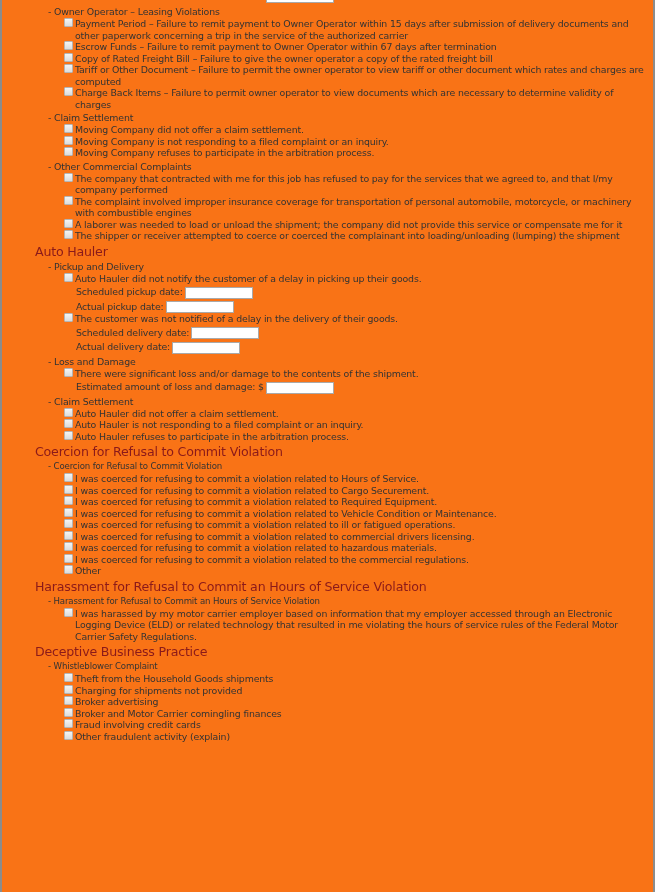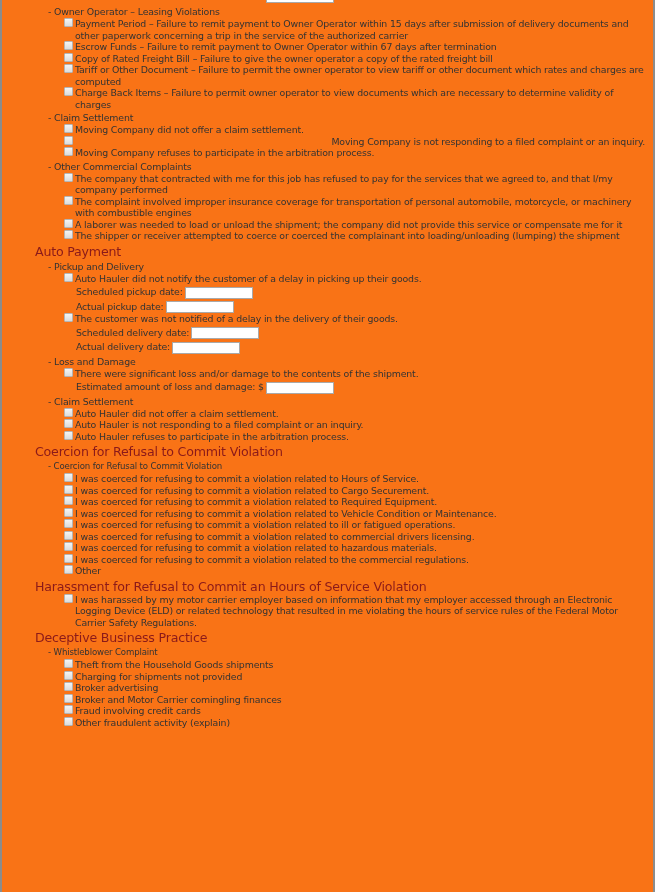--- a/index.html
+++ b/index.html
@@ -49,33 +49,33 @@
           <div class="subhead"><span>- </span><span>Owner Operator – Leasing Violations</span></div>
           <label class="item" style="display: block;"><span class="cb"></span><span>Payment Period – Failure to remit payment to Owner Operator within 15 days after submission of delivery documents and other paperwork concerning a trip in the service of the authorized carrier</span></label>
           <label class="item" style="display: block;"><span class="cb"></span><span>Escrow Funds – Failure to remit payment to Owner Operator within 67 days after termination</span></label>
           <label class="item" style="display: block;"><span class="cb"></span><span>Copy of Rated Freight Bill – Failure to give the owner operator a copy of the rated freight bill</span></label>
           <label class="item" style="display: block;"><span class="cb"></span><span>Tariff or Other Document – Failure to permit the owner operator to view tariff or other document which rates and charges are computed</span></label>
           <label class="item" style="display: block;"><span class="cb"></span><span>Charge Back Items – Failure to permit owner operator to view documents which are necessary to determine validity of charges</span></label>
         </div>
         <div class="group">
           <div class="subhead"><span>- </span><span>Claim Settlement</span></div>
           <label class="item" style="display: block;"><span class="cb"></span><span>Moving Company did not offer a claim settlement.</span></label>
-          <label class="item" style="display: block; text-align: right;"><span class="cb"></span><span>Moving Company is not responding to a filed complaint or an inquiry.</span></label>
+          <label class="item" style="display: block;"><span class="cb"></span><span>Moving Company is not responding to a filed complaint or an inquiry.</span></label>
           <label class="item" style="display: block;"><span class="cb"></span><span>Moving Company refuses to participate in the arbitration process.</span></label>
         </div>
         <div class="group">
           <div class="subhead"><span>- </span><span>Other Commercial Complaints</span></div>
           <label class="item" style="display: block;"><span class="cb"></span><span>The company that contracted with me for this job has refused to pay for the services that we agreed to, and that I/my company performed</span></label>
           <label class="item" style="display: block;"><span class="cb"></span><span>The complaint involved improper insurance coverage for transportation of personal automobile, motorcycle, or machinery with combustible engines</span></label>
           <label class="item" style="display: block;"><span class="cb"></span><span>A laborer was needed to load or unload the shipment; the company did not provide this service or compensate me for it</span></label>
           <label class="item" style="display: block;"><span class="cb"></span><span>The shipper or receiver attempted to coerce or coerced the complainant into loading/unloading (lumping) the shipment</span></label>
         </div>
       </div>
       <div class="sec">
-        <div class="section-title">Auto Payment</div>
+        <div class="section-title">Auto Hauler</div>
         <div class="group">
           <div class="subhead"><span>- </span><span>Pickup and Delivery</span></div>
           <label class="item" style="display: block;"><span class="cb"></span><span>Auto Hauler did not notify the customer of a delay in picking up their goods.</span></label>
           <div class="field-row"><span>Scheduled pickup date:</span><span class="inp"></span></div>
           <div class="field-row"><span>Actual pickup date:</span><span class="inp"></span></div>
           <label class="item" style="display: block;"><span class="cb"></span><span>The customer was not notified of a delay in the delivery of their goods.</span></label>
           <div class="field-row"><span>Scheduled delivery date:</span><span class="inp"></span></div>
           <div class="field-row"><span>Actual delivery date:</span><span class="inp"></span></div>
         </div>
         <div class="group">
@@ -101,20 +101,21 @@
           <label class="item" style="display: block;"><span class="cb"></span><span>I was coerced for refusing to commit a violation related to ill or fatigued operations.</span></label>
           <label class="item" style="display: block;"><span class="cb"></span><span>I was coerced for refusing to commit a violation related to commercial drivers licensing.</span></label>
           <label class="item" style="display: block;"><span class="cb"></span><span>I was coerced for refusing to commit a violation related to hazardous materials.</span></label>
           <label class="item" style="display: block;"><span class="cb"></span><span>I was coerced for refusing to commit a violation related to the commercial regulations.</span></label>
           <label class="item" style="display: block;"><span class="cb"></span><span>Other</span></label>
         </div>
       </div>
       <div class="sec">
         <div class="section-title">Harassment for Refusal to Commit an Hours of Service Violation</div>
         <div class="group">
+          <div class="subhead small"><span>- </span><span>Harassment for Refusal to Commit an Hours of Service Violation</span></div>
           <label class="item" style="display: block;"><span class="cb"></span><span>I was harassed by my motor carrier employer based on information that my employer accessed through an Electronic Logging Device (ELD) or related technology that resulted in me violating the hours of service rules of the Federal Motor Carrier Safety Regulations.</span></label>
         </div>
       </div>
       <div class="sec">
         <div class="section-title">Deceptive Business Practice</div>
         <div class="group">
           <div class="subhead small"><span>- </span><span>Whistleblower Complaint</span></div>
           <label class="item" style="display: block;"><span class="cb"></span><span>Theft from the Household Goods shipments</span></label>
           <label class="item" style="display: block;"><span class="cb"></span><span>Charging for shipments not provided</span></label>
           <label class="item" style="display: block;"><span class="cb"></span><span>Broker advertising</span></label>

